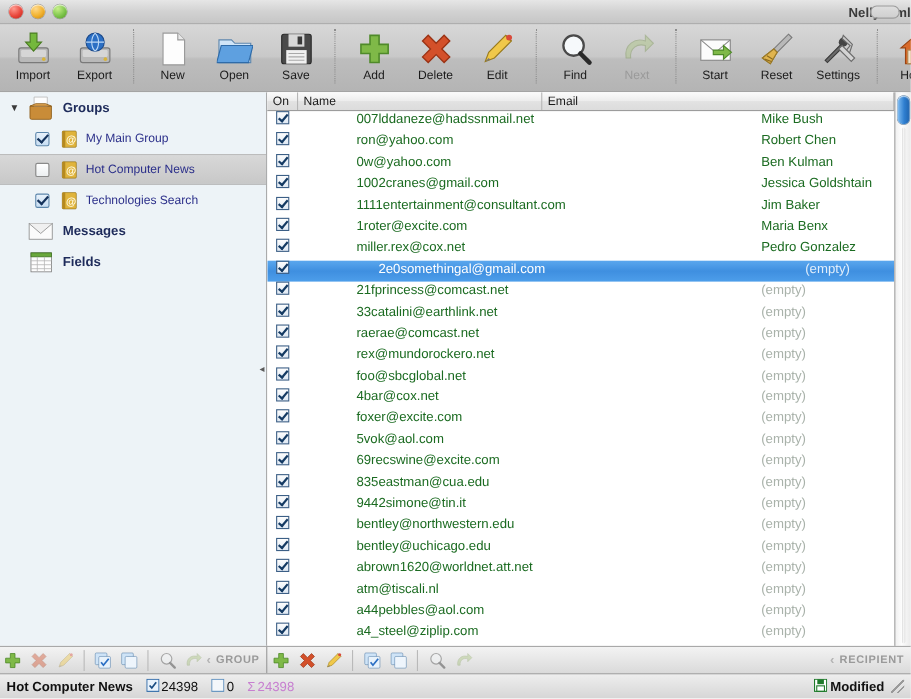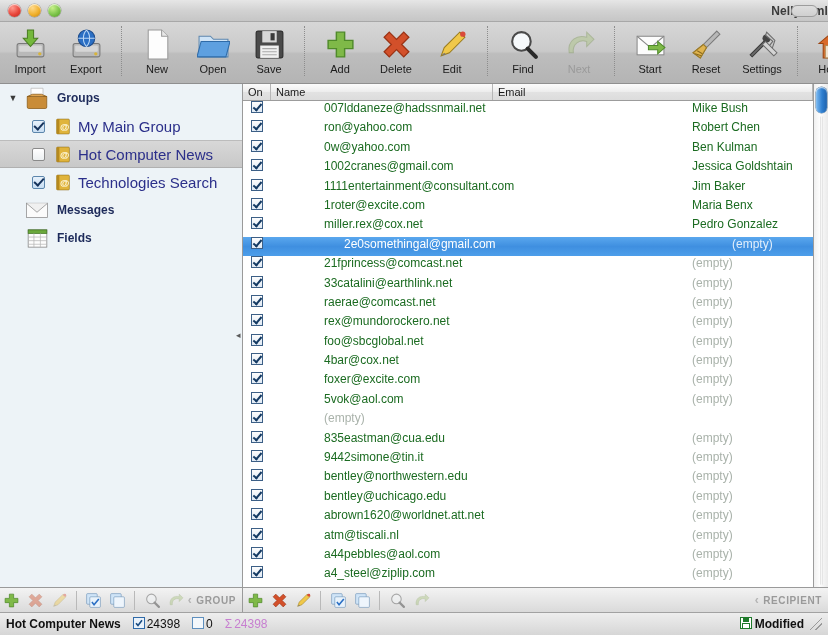--- a/index.html
+++ b/index.html
@@ -103,21 +103,21 @@
     border-bottom: 1px solid #b0b0b0;
   }
   .srow .twisty {
     width: 14px; text-align: center; font-size: 9px; color: #3a3a3a;
   }
   .srow .slabel {
     font-size: 12px; font-weight: bold; color: #1d2a5a; margin-left: 5px;
     white-space: nowrap;
   }
   .srow.child { padding-left: 32px; }
-  .srow.child .slabel { font-weight: normal; color: #2b2f8a; font-size: 15px; }
+  .srow.child .slabel { font-weight: normal; color: #2b2f8a; font-size: 11px; }
   .chk {
     width: 13px; height: 13px; box-sizing: border-box;
     border: 1px solid #8a8a8a; border-radius: 2px;
     background: linear-gradient(to bottom, #ffffff, #eceff1);
     display:flex; align-items:center; justify-content:center;
     flex: 0 0 13px;
   }
   .chk.on { background: linear-gradient(to bottom, #e7f1fb, #c8def3); border-color:#5c86ac;}
   .chk.on::after {
     content:""; display:block; width:4px; height:8px;
@@ -615,20 +615,21 @@
             <span class="c-on">
               <span class="rchk"></span>
             </span>
             <span class="c-email">5vok@aol.com</span>
             <span class="c-name empty">(empty)</span>
           </div>
           <div class="lrow">
             <span class="c-on">
               <span class="rchk"></span>
             </span>
+            <span class="c-email">69recswine@excite.com</span>
             <span class="c-name empty">(empty)</span>
           </div>
           <div class="lrow">
             <span class="c-on">
               <span class="rchk"></span>
             </span>
             <span class="c-email">835eastman@cua.edu</span>
             <span class="c-name empty">(empty)</span>
           </div>
           <div class="lrow">

